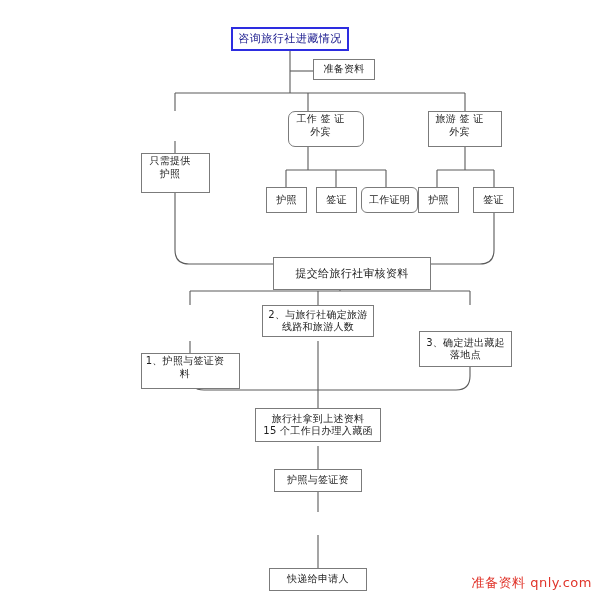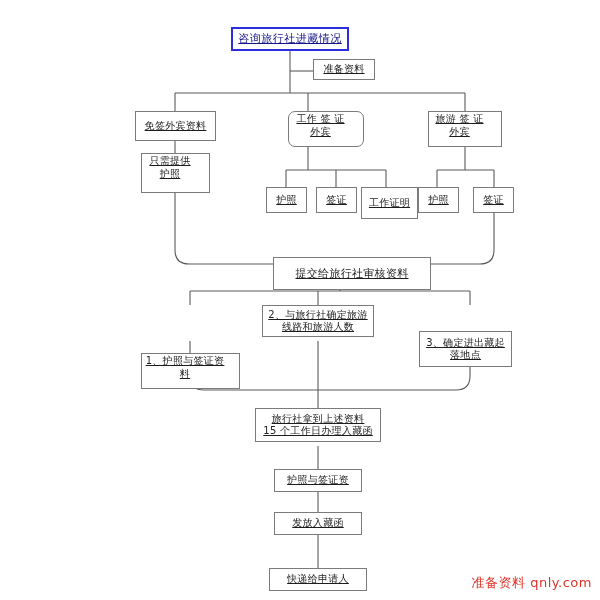--- a/index.html
+++ b/index.html
@@ -38,21 +38,20 @@
     border: 1px solid #7b7b7b;
     color: #1d1d1d;
     display: flex;
     align-items: center;
     justify-content: center;
     text-align: center;
     line-height: 1.25;
     font-size: 10px;
     letter-spacing: 0.3px;
     padding: 1px 16px;
-    text-decoration: underline;
   }
   .node.start {
     border: 2px solid #2d2de0;
     color: #16168c;
     font-size: 11px;
     letter-spacing: 0.5px;
   }
   .node.two-line {
     flex-direction: column;
     justify-content: center;
@@ -132,23 +131,20 @@
   </svg>
 
   <div class="node start" style="left:231px; top:27px; width:118px; height:24px;">
     <span class="ln">咨询旅行社进藏情况</span>
   </div>
 
   <div class="node" style="left:313px; top:59px; width:62px; height:21px;">
     <span class="ln">准备资料</span>
   </div>
 
-  <div class="node" style="left:135px; top:111px; width:81px; height:30px;">
-    <span class="ln">免签外宾资料</span>
-  </div>
 
   <div class="node two-line align-left" style="left:288px; top:111px; width:76px; height:36px;border-radius:7px;">
     <span class="ln">工作 签 证</span>
     <span class="ln">外宾</span>
   </div>
 
   <div class="node two-line align-left" style="left:428px; top:111px; width:74px; height:36px;">
     <span class="ln">旅游 签 证</span>
     <span class="ln">外宾</span>
   </div>
@@ -157,21 +153,21 @@
     <span class="ln">只需提供</span>
     <span class="ln">护照</span>
   </div>
 
   <div class="node" style="left:266px; top:187px; width:41px; height:26px;">
     <span class="ln">护照</span>
   </div>
   <div class="node" style="left:316px; top:187px; width:41px; height:26px;">
     <span class="ln">签证</span>
   </div>
-  <div class="node" style="left:361px; top:187px; width:57px; height:32px;">
+  <div class="node" style="left:361px; top:187px; width:57px; height:26px;border-radius:6px;">
     <span class="ln">工作证明</span>
   </div>
   <div class="node" style="left:418px; top:187px; width:41px; height:26px;">
     <span class="ln">护照</span>
   </div>
   <div class="node" style="left:473px; top:187px; width:41px; height:26px;">
     <span class="ln">签证</span>
   </div>
 
   <div class="node" style="left:273px; top:257px; width:158px; height:33px; font-size:11px;">
@@ -195,23 +191,20 @@
 
   <div class="node two-line" style="left:255px; top:408px; width:126px; height:34px;">
     <span class="ln">旅行社拿到上述资料</span>
     <span class="ln">15 个工作日办理入藏函</span>
   </div>
 
   <div class="node" style="left:274px; top:469px; width:88px; height:23px;">
     <span class="ln">护照与签证资</span>
   </div>
 
-  <div class="node" style="left:274px; top:512px; width:88px; height:23px;">
-    <span class="ln">发放入藏函</span>
-  </div>
 
   <div class="node" style="left:269px; top:568px; width:98px; height:23px;">
     <span class="ln">快递给申请人</span>
   </div>
 
   <div class="watermark">准备资料 qnly.com</div>
 
 </div>
 
 </body></html>

